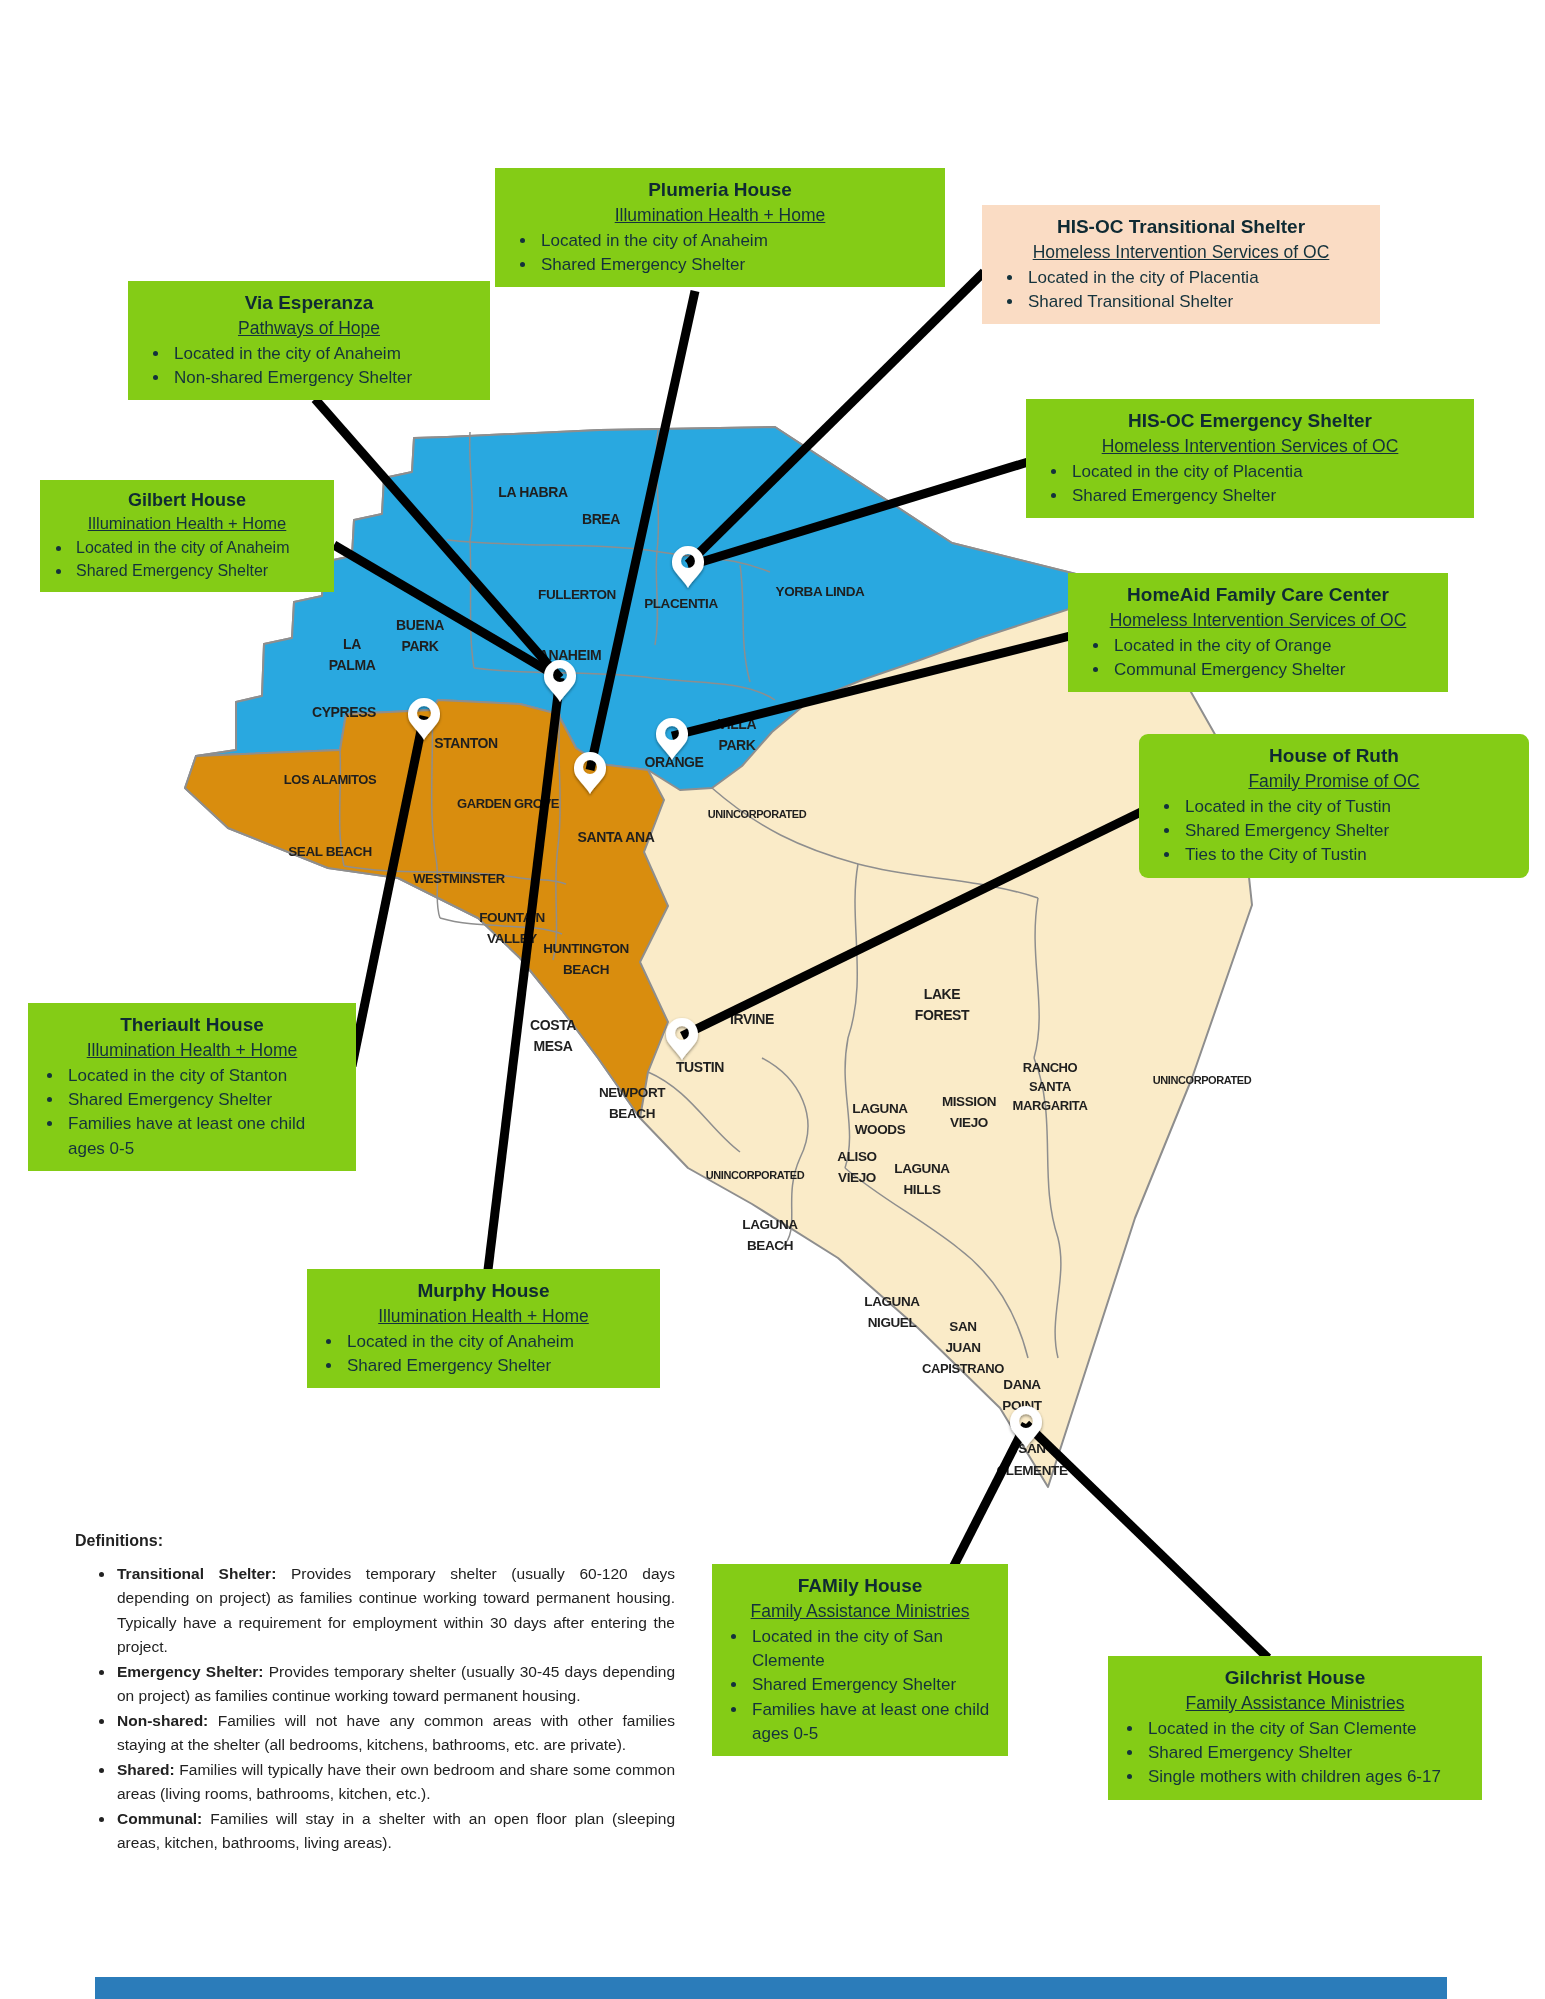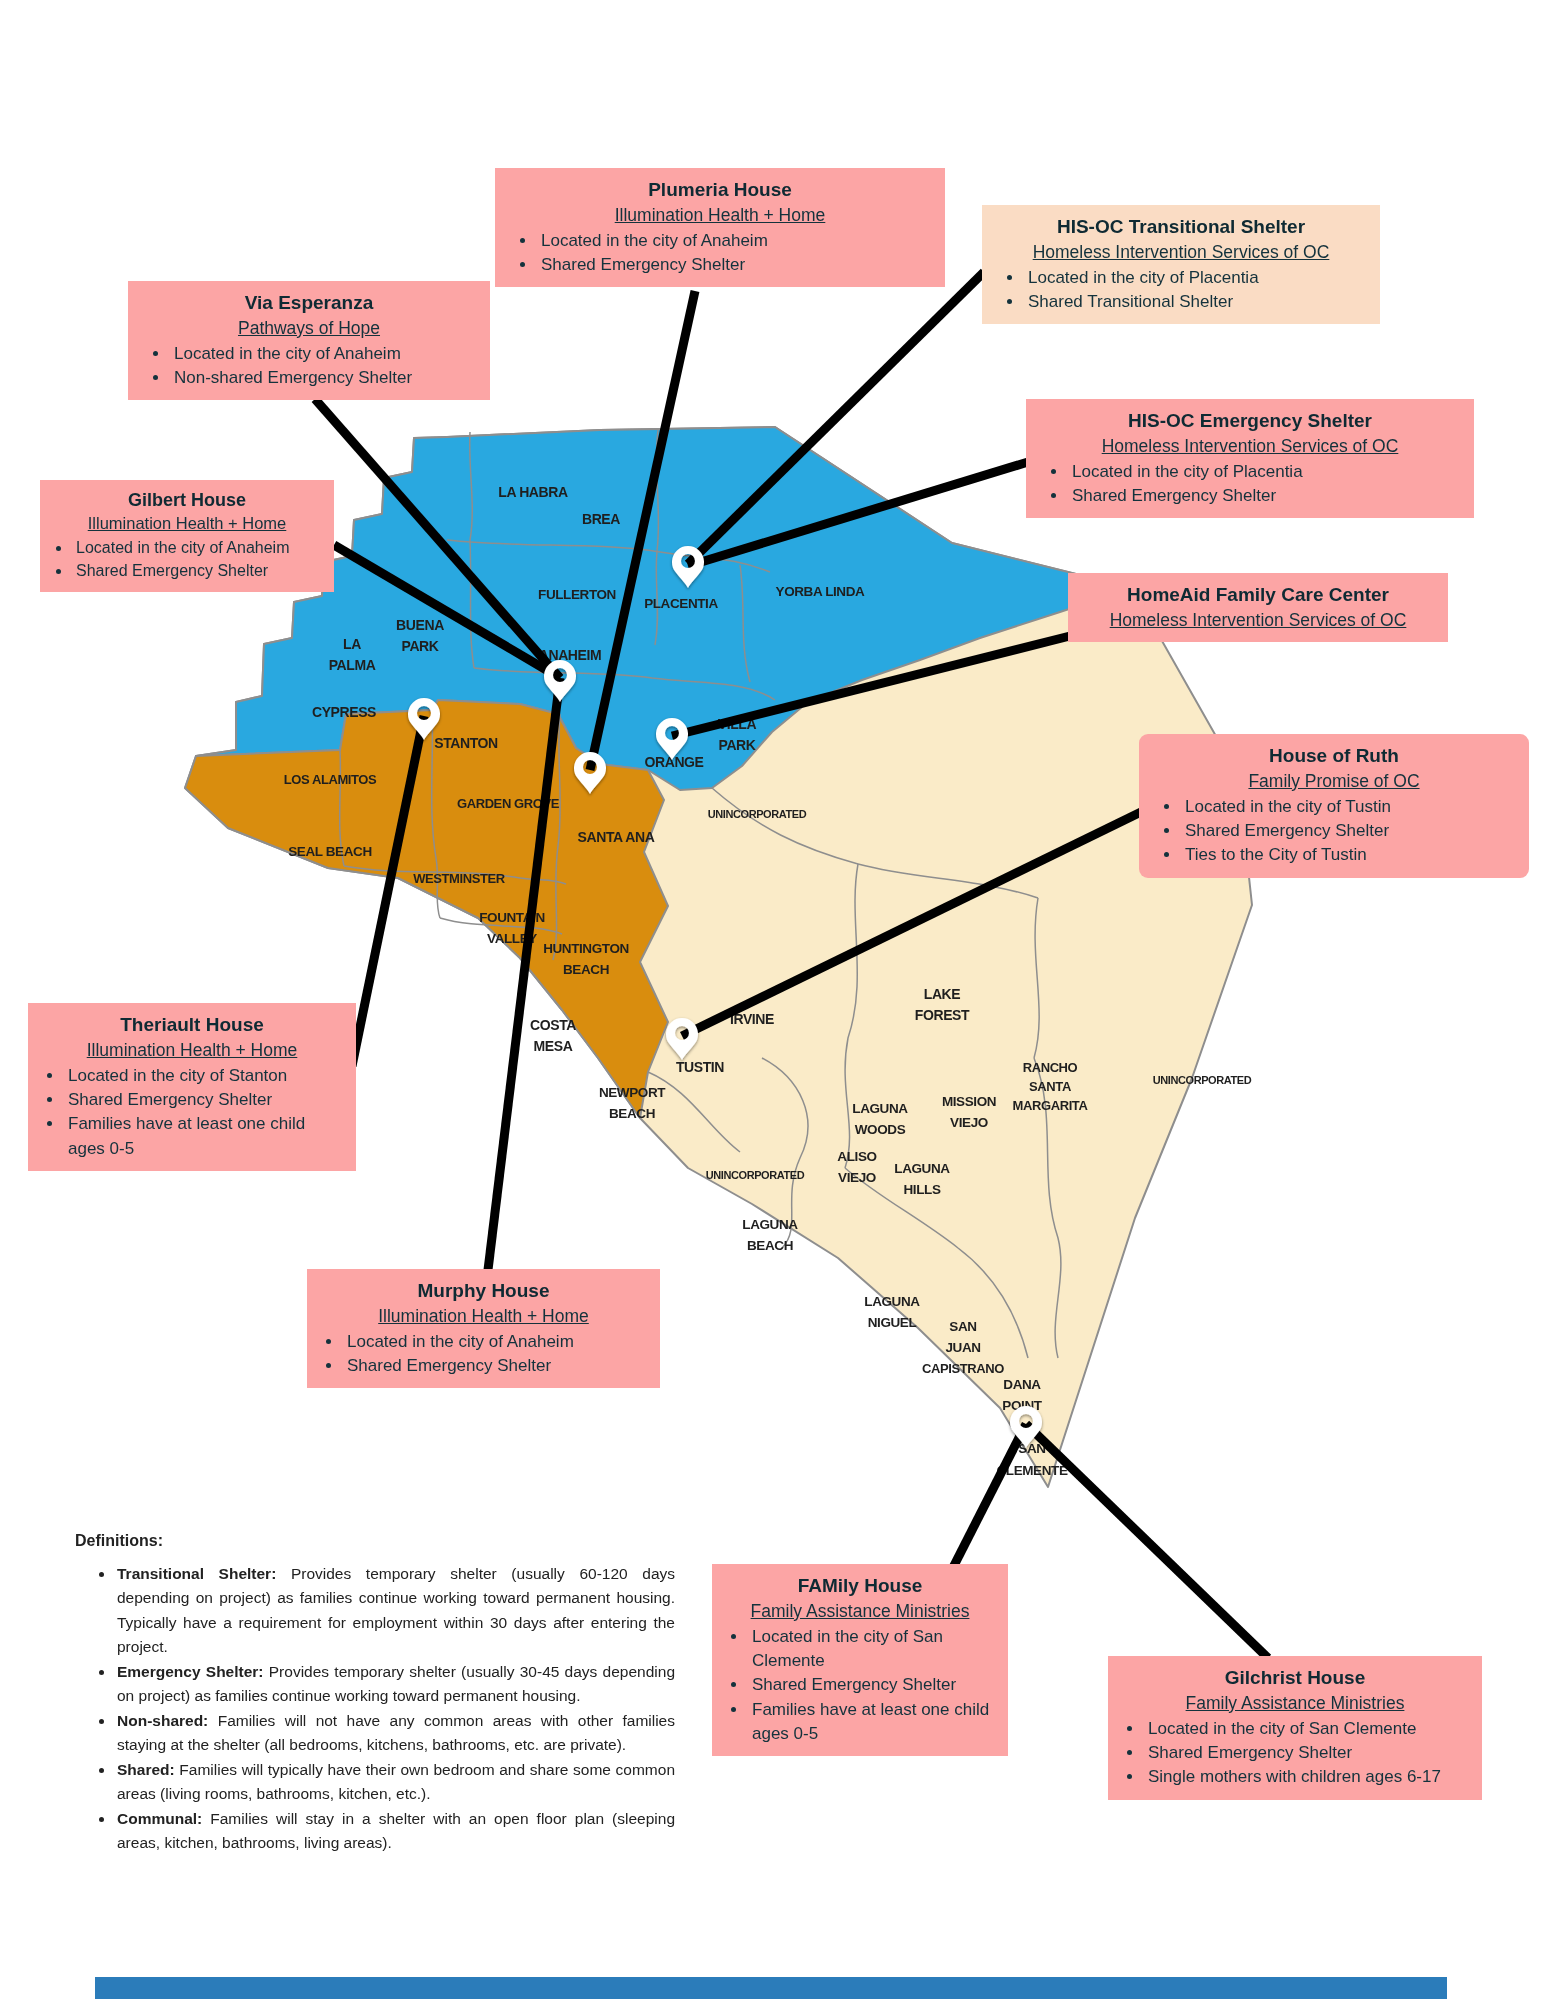--- a/index.html
+++ b/index.html
@@ -1,21 +1,21 @@
 <!DOCTYPE html>
 <html><head>
 <meta charset="utf-8">
 <style>
   html,body{margin:0;padding:0;background:#ffffff;}
   .page{position:relative;width:1545px;height:1999px;background:#ffffff;overflow:hidden;
         font-family:"Liberation Sans", sans-serif;}
   .page-title{position:absolute;top:52px;left:0;width:100%;text-align:center;
         font-size:50px;font-weight:500;color:#1d1d1d;letter-spacing:0.5px;}
   #county-map{position:absolute;left:0;top:0;width:1545px;height:1999px;}
-  .callout{position:absolute;background:#fca5a5;color:#14323c;padding:9px 12px 10px 12px;
+  .callout{position:absolute;background:#84cc16;color:#14323c;padding:9px 12px 10px 12px;
         box-sizing:border-box;z-index:5;}
   .callout.peach{background:#fadcc4;}
   .c-title{font-weight:bold;font-size:19px;text-align:center;line-height:1.35;color:#0f2a33;}
   .c-org{font-size:17.5px;text-align:center;text-decoration:underline;line-height:1.4;}
   .c-list{margin:2px 0 0 0;padding-left:30px;font-size:17px;line-height:1.42;}
   .c-list li{padding-left:4px;}
   .definitions{position:absolute;left:75px;top:1532px;width:612px;color:#222;z-index:4;}
   .def-title{font-weight:bold;font-size:16px;margin-bottom:4px;}
   .def-list{margin:12px;padding-left:28px;font-size:15.5px;line-height:1.58;}
   .def-list li{text-align:justify;padding-left:2px;}
@@ -188,20 +188,24 @@
     <div class="c-org">Homeless Intervention Services of OC</div>
     <ul class="c-list">
       <li>Located in the city of Placentia</li>
       <li>Shared Emergency Shelter</li>
     </ul>
   </div>
 
   <div class="callout" style="left:1068px;top:573px;width:380px;">
     <div class="c-title">HomeAid Family Care Center</div>
     <div class="c-org">Homeless Intervention Services of OC</div>
+    <ul class="c-list">
+      <li>Located in the city of Orange</li>
+      <li>Communal Emergency Shelter</li>
+    </ul>
   </div>
 
   <div class="callout" style="left:1139px;top:734px;width:390px;border-radius:9px;">
     <div class="c-title">House of Ruth</div>
     <div class="c-org">Family Promise of OC</div>
     <ul class="c-list">
       <li>Located in the city of Tustin</li>
       <li>Shared Emergency Shelter</li>
       <li>Ties to the City of Tustin</li>
     </ul>

